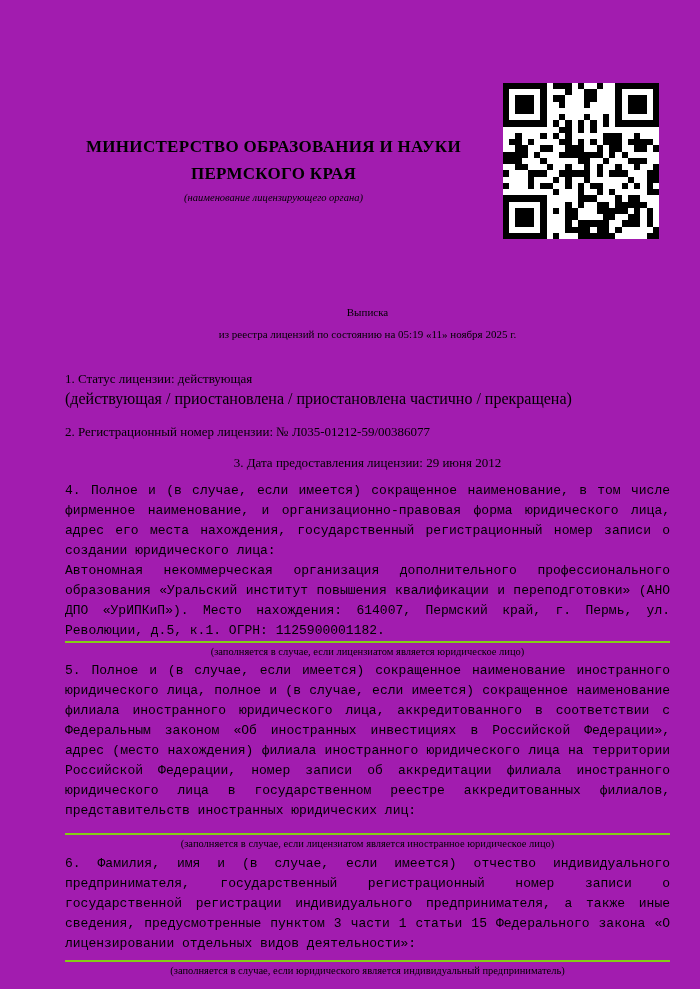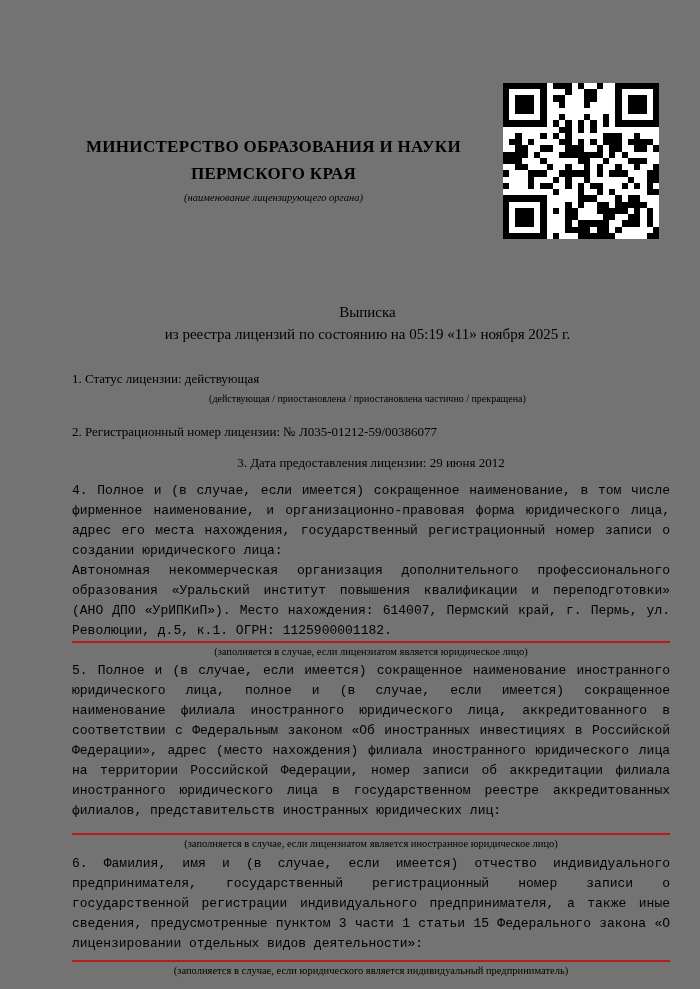--- a/index.html
+++ b/index.html
@@ -1,20 +1,20 @@
 <!DOCTYPE html>
 <html lang="ru"><head>
 <meta charset="utf-8">
 <style>
   html, body { margin: 0; padding: 0; background: #ffffff; }
   .page {
     position: relative;
     width: 700px;
     height: 989px;
-    background: #737373;
+    background: #a21caf;
     color: #000000;
     font-family: "Liberation Serif", "DejaVu Serif", serif;
     overflow: hidden;
   }
   .qr {
     position: absolute;
     top: 83px;
     left: 503px;
     width: 156px;
     height: 156px;
@@ -38,36 +38,34 @@
   }
   .header-caption {
     font-size: 10.5px;
     line-height: 13px;
     margin-top: 4px;
     font-style: italic;
   }
   .doc-title {
     margin-top: 97px;
     text-align: center;
-    font-size: 15px;
+    font-size: 11px;
     line-height: 22px;
   }
   .item {
     font-size: 13px;
     line-height: 20px;
-    margin-left: 7px;
   }
   .just { text-align: justify; font-family: Liberation Mono, monospace; }
   .small-caption {
-    text-align: center;
-    font-size: 10px;
+    font-size: 16px;
     line-height: 13px;
   }
   .rule-caption {
-    border-top: 2px solid #b91c1c;
+    border-top: 2px solid #84cc16;
     text-align: center;
     font-size: 10.5px;
     line-height: 13px;
     padding-top: 2px;
   }
   .m-item1 { margin-top: 24px; }
   .m-status-caption { margin-top: 3px; }
   .m-item2 { margin-top: 17px; }
   .m-item3 { margin-top: 11px; text-align: center; }
   .m-item4 { margin-top: 8px; }

